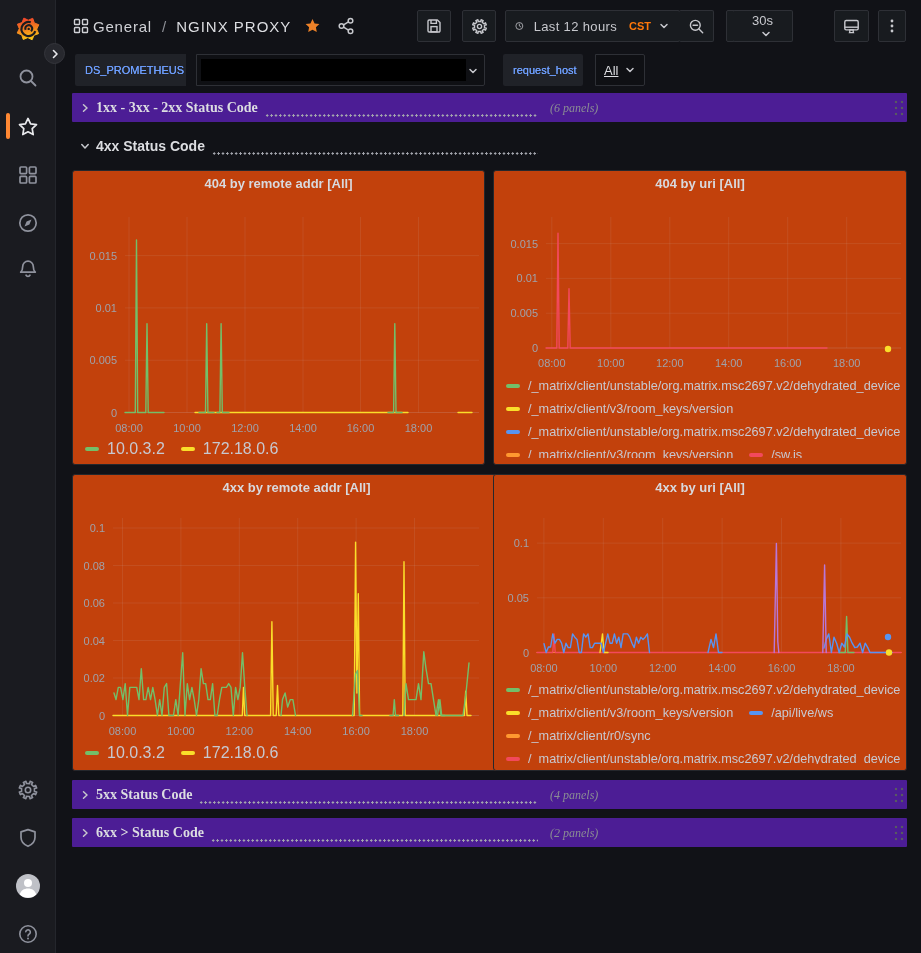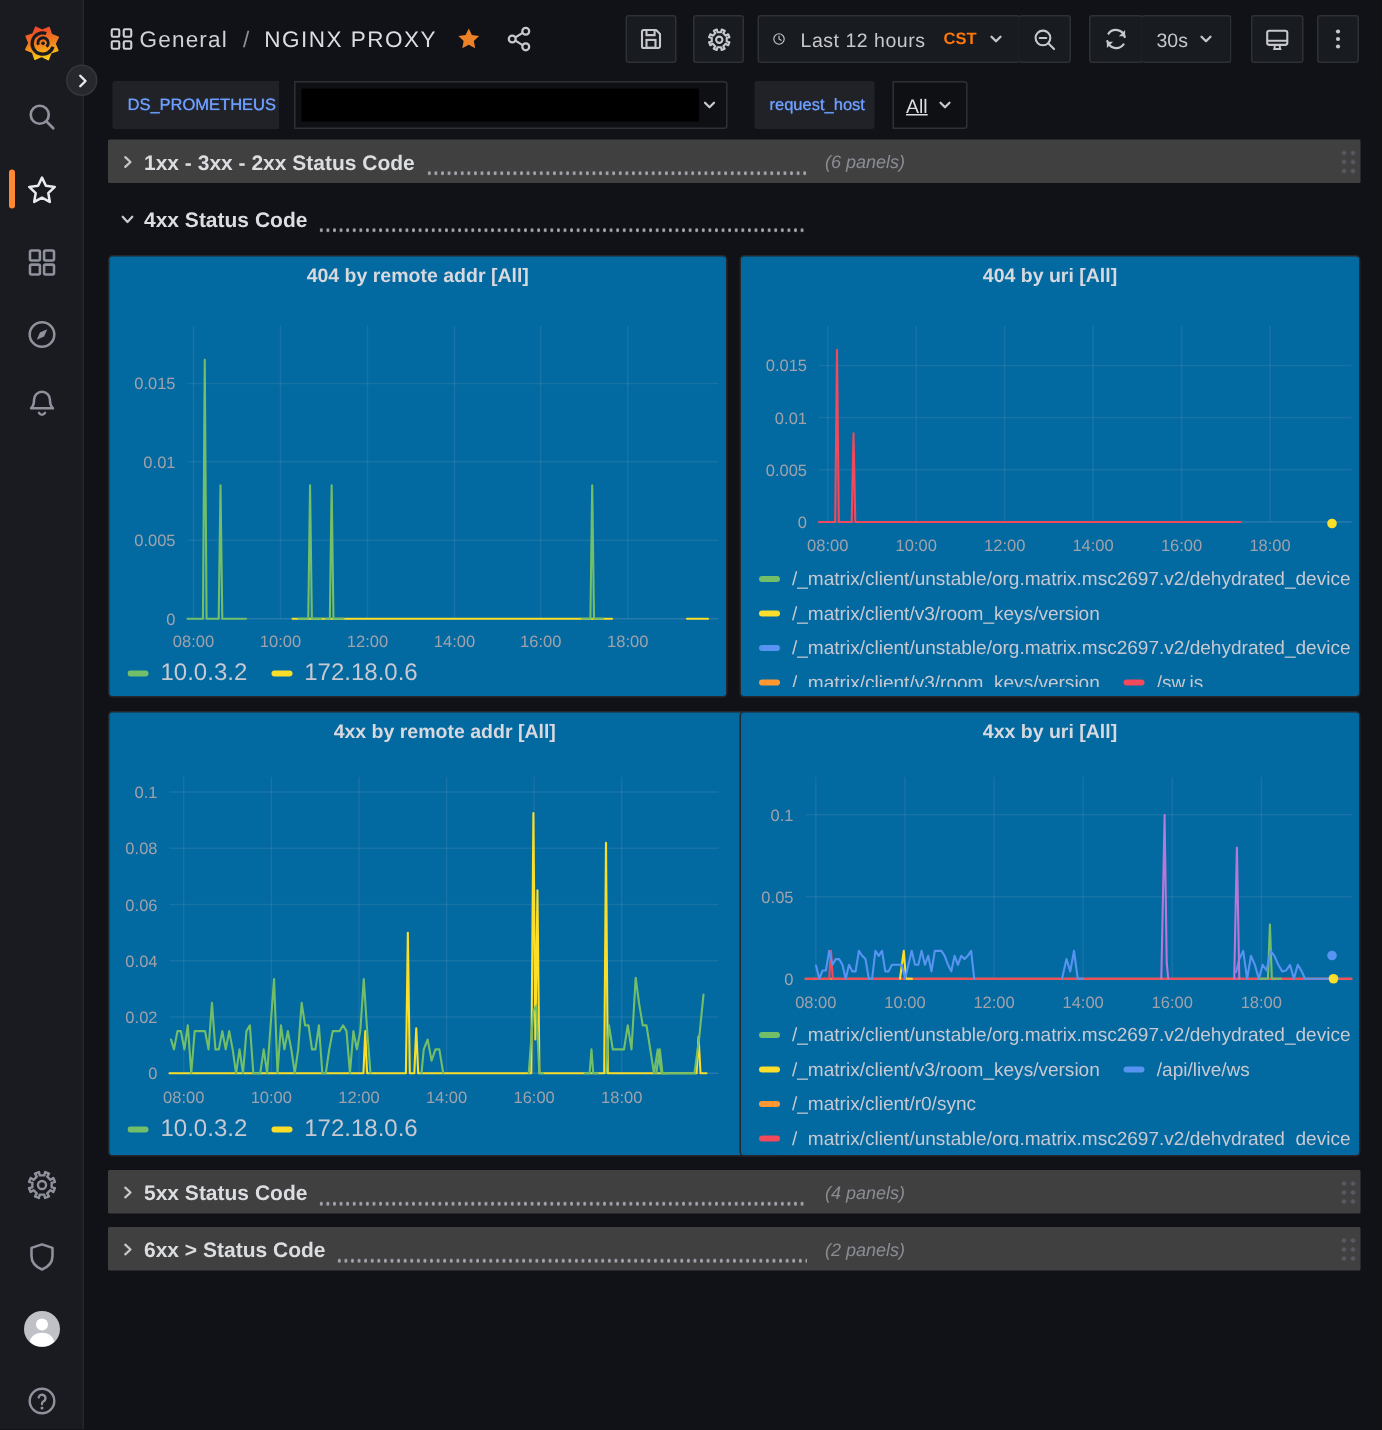--- a/index.html
+++ b/index.html
@@ -25,32 +25,32 @@
   .tbtn svg { display:block; }
   
   .varlabel { position:absolute; top:54px; height:32px; background:#202228;
     border-radius:2px 0 0 2px; display:flex; align-items:center; padding:12px 10px;
     color:#6e9fff; font-size:11px; font-weight:400; text-shadow:0 0 0.6px #6e9fff; }
   .vardrop { position:absolute; top:54px; height:32px; background:#0f1014;
     border:1px solid #2e3036; border-radius:0 2px 2px 0; }
   
   .rowhead { position:absolute; left:72px; width:835px; height:29px; color:#dcdde1;
     display:flex; align-items:center; font-size:14px; font-weight:700; }
-  .rowhead.coll { background:#404040; border-radius:1px; }
+  .rowhead.coll { background:#4c1d95; border-radius:1px;font-family:Liberation Serif, serif; }
   .rowchev { width:22px; display:flex; justify-content:center; align-items:center; }
   .dots { height:13px; flex:1 1 auto; margin-left:7px; margin-right:369px; margin-top:6px;
     background-image:radial-gradient(circle, #a4a6ae 1.05px, transparent 1.3px);
     background-size:4.4px 13px; background-position:0 4.5px; background-repeat:repeat-x; }
   .pcount { position:absolute; left:478px; top:8px; font-style:italic; font-weight:400;
     color:#8b8d94; font-size:12px; }
   .rowgrip { position:absolute; right:3px; top:5px; width:12px; height:19px;
     background-image:radial-gradient(circle, #585a61 1.3px, transparent 1.6px);
     background-size:6px 6px; background-position:1px 1px; }
   
-  .panel { position:absolute; background:#0369a1; border:1px solid #25272c;
+  .panel { position:absolute; background:#c2410c; border:1px solid #25272c;
     border-radius:3px; overflow:hidden; }
   .ptitle { position:absolute; left:0; right:0; top:5px; text-align:center;
     font-size:13px; font-weight:700; color:#d8d9de; }
   .panel svg { position:absolute; left:0; top:0; }
   .legend { position:absolute; font-size:16px; color:#c7c8d0; }
   .legend.big { font-size:12.7px; }
   .lrow { height:23px; display:flex; align-items:center; white-space:nowrap; overflow:hidden; }
   .sw { display:inline-block; width:14px; height:4px; border-radius:2px;
     margin-right:8px; flex:0 0 auto; }
   .litem { display:flex; align-items:center; margin-right:16px; }
@@ -207,21 +207,21 @@
           <line x1="5.1" y1="7.3" x2="9.5" y2="7.3" stroke="#c7c8cd" stroke-width="1.4" stroke-linecap="round"></line>
         </svg>
       </div>
     <div class="tbtn" style="left:670px; width:36px;">
         <svg width="16" height="16" viewBox="0 0 16 16">
           <path d="M13.8 6.6A6.1 6.1 0 0 0 3.0 4.4M2.2 9.4a6.1 6.1 0 0 0 10.8 2.2" fill="none" stroke="#c7c8cd" stroke-width="1.5" stroke-linecap="round"></path>
           <path d="M14.1 2.0v4.2h-4.2z" fill="#c7c8cd"></path>
           <path d="M1.9 14v-4.2h4.2z" fill="#c7c8cd"></path>
         </svg>
       </div>
-    <div class="tbtn" style="left:705px; width:60px; border-left:none;">
+    <div class="tbtn" style="left:677px; width:60px; border-left:none;flex-direction:column;">
         <span style="font-size:13px; font-weight:500;">30s</span>
         <span style="margin-left:6px; display:flex;">
           <svg width="12" height="12" viewBox="0 0 12 12">
             <path d="M3 4.5l3 3 3-3" fill="none" stroke="#c7c8cd" stroke-width="1.5" stroke-linecap="round" stroke-linejoin="round"></path>
           </svg>
         </span>
       </div>
     <div class="tbtn" style="left:778px; width:35px;">
         <svg width="17" height="17" viewBox="0 0 17 17">
           <rect x="1.8" y="2.5" width="13.4" height="9.4" rx="1.4" fill="none" stroke="#c7c8cd" stroke-width="1.4"></rect>

